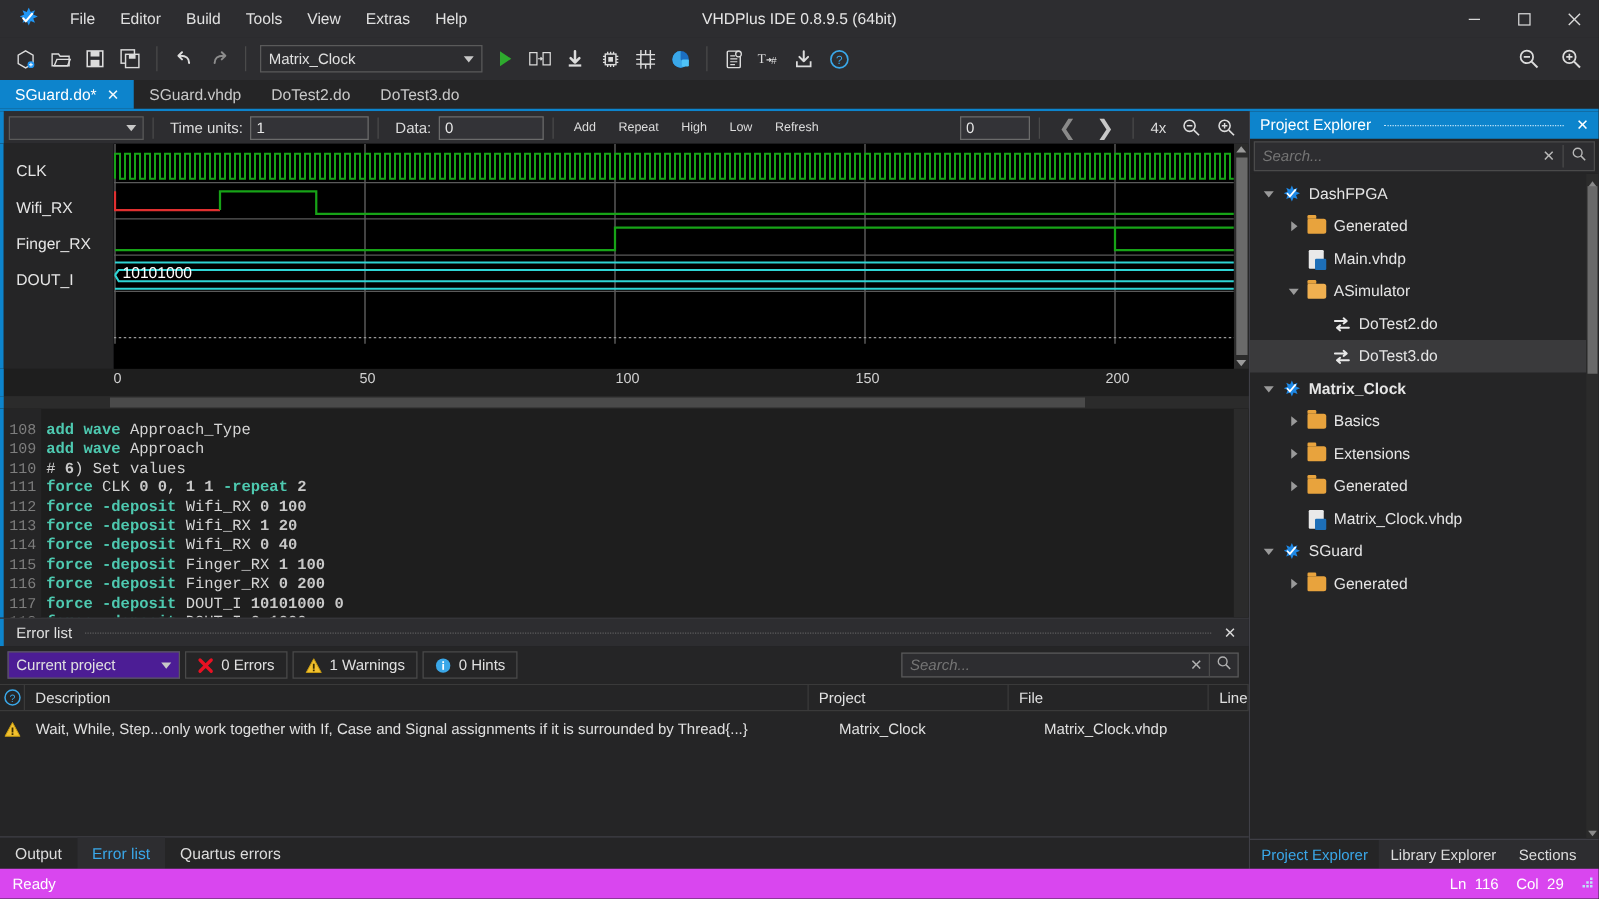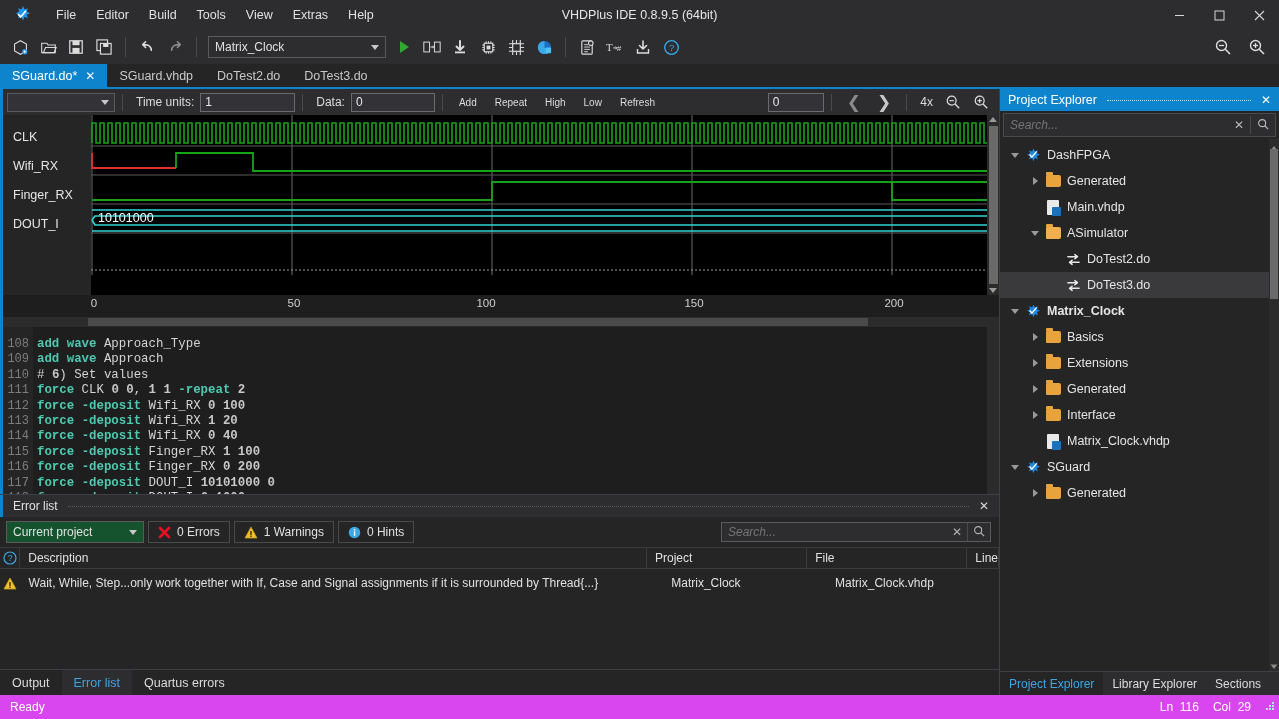--- a/index.html
+++ b/index.html
@@ -86,21 +86,21 @@
   .num { color:#c8c8c8; font-weight:bold; }
   .cm { color:#d4d4d4; }
   .codescroll { width:12px; background:#2b2b2b; flex:none;}
 
   
   .errpanel { height: 175px; flex:none; background:#252526; display:flex; flex-direction:column; border-top:1px solid #3f3f46;}
   .errhead { height: 22px; background:#2d2d30; display:flex; align-items:center; padding:0 10px; position:relative; border-left:3px solid #0d84cc;}
   .errhead .t { font-size:12px; color:#e0e0e0;}
   .errhead .dots { flex:1; margin: 0 10px; height:1px; border-top:1px dotted #5c5c5c; }
   .errtools { height: 30px; display:flex; align-items:center; padding: 0 6px; background:#252526; position:relative;}
-  .dropdown { width:138px; height:22px; background:#14532d; border:1px solid #5a5a5a; display:flex; align-items:center; justify-content:space-between; padding:0 6px; font-size:12px; color:#e0e0e0;}
+  .dropdown { width:138px; height:22px; background:#4c1d95; border:1px solid #5a5a5a; display:flex; align-items:center; justify-content:space-between; padding:0 6px; font-size:12px; color:#e0e0e0;}
   .chip { height:22px; border:1px solid #4a4a4a; display:flex; align-items:center; gap:6px; padding: 0 9px; font-size:12px; color:#e0e0e0; margin-left:4px;}
   .errsearchwrap { position:absolute; right:8px; display:flex; align-items:center; width:270px; height:20px; background:#2d2d30; border:1px solid #5a5a5a;}
   .errsearchwrap input { flex:1; background:transparent; border:none; outline:none; color:#cfcfcf; font-size:12px; font-style:italic; padding:0 6px; font-family:"Liberation Sans",sans-serif;}
   .tblhead { height: 22px; display:flex; align-items:stretch; background:#252526; border-top:1px solid #3a3a3a; border-bottom:1px solid #3a3a3a;}
   .tblhead > div { font-size:12px; color:#e0e0e0; display:flex; align-items:center; padding-left:8px; border-right:1px solid #3a3a3a;}
   .tblrow { height:28px; display:flex; align-items:stretch; }
   .tblrow > div { font-size:12px; color:#e0e0e0; display:flex; align-items:center; padding-left:8px;}
   .c-icon{width:26px; justify-content:center; padding-left:0 !important;}
   .c-desc{width:810px;} .c-proj{width:205px;} .c-file{width:205px;} .c-line{flex:1;}
 
@@ -436,21 +436,21 @@
               <path d="M6 8L2 3h8z" fill="#9a9a9a"></path>
             </svg>
         </div>
       </div>
 
       <div class="ruler">
         <div class="spacer"></div>
         <div class="ticks">
           <div class="tk" style="left:3px">0</div>
           <div class="tk" style="left:203px">50</div>
-          <div class="tk" style="left:395px">100</div>
+          <div class="tk" style="left:411px">100</div>
           <div class="tk" style="left:603px">150</div>
           <div class="tk" style="left:803px">200</div>
         </div>
       </div>
       <div class="hscroll">
         <div style="position:absolute; left:85px; top:1px; width:780px; height:8px; background:#4a4a4a;"></div>
       </div>
 
       <div class="editor">
         <div class="gutter">
@@ -669,29 +669,20 @@
               <span class="tx">Extensions</span>
             </div>
             <div class="trow" style="padding-left: 28px;">
               <span class="tw">
                 <span class="tri-r"></span>
               </span>
               <span class="ic">
                 <span class="folder"></span>
               </span>
               <span class="tx">Generated</span>
-            </div>
-            <div class="trow" style="padding-left: 28px;">
-              <span class="tw">
-                <span class="tri-r"></span>
-              </span>
-              <span class="ic">
-                <span class="folder"></span>
-              </span>
-              <span class="tx">Interface</span>
             </div>
             <div class="trow" style="padding-left: 28px;">
               <span class="tw"></span>
               <span class="ic">
                 <span class="doc"></span>
               </span>
               <span class="tx">Matrix_Clock.vhdp</span>
             </div>
             <div class="trow" style="padding-left: 8px;">
               <span class="tw">

